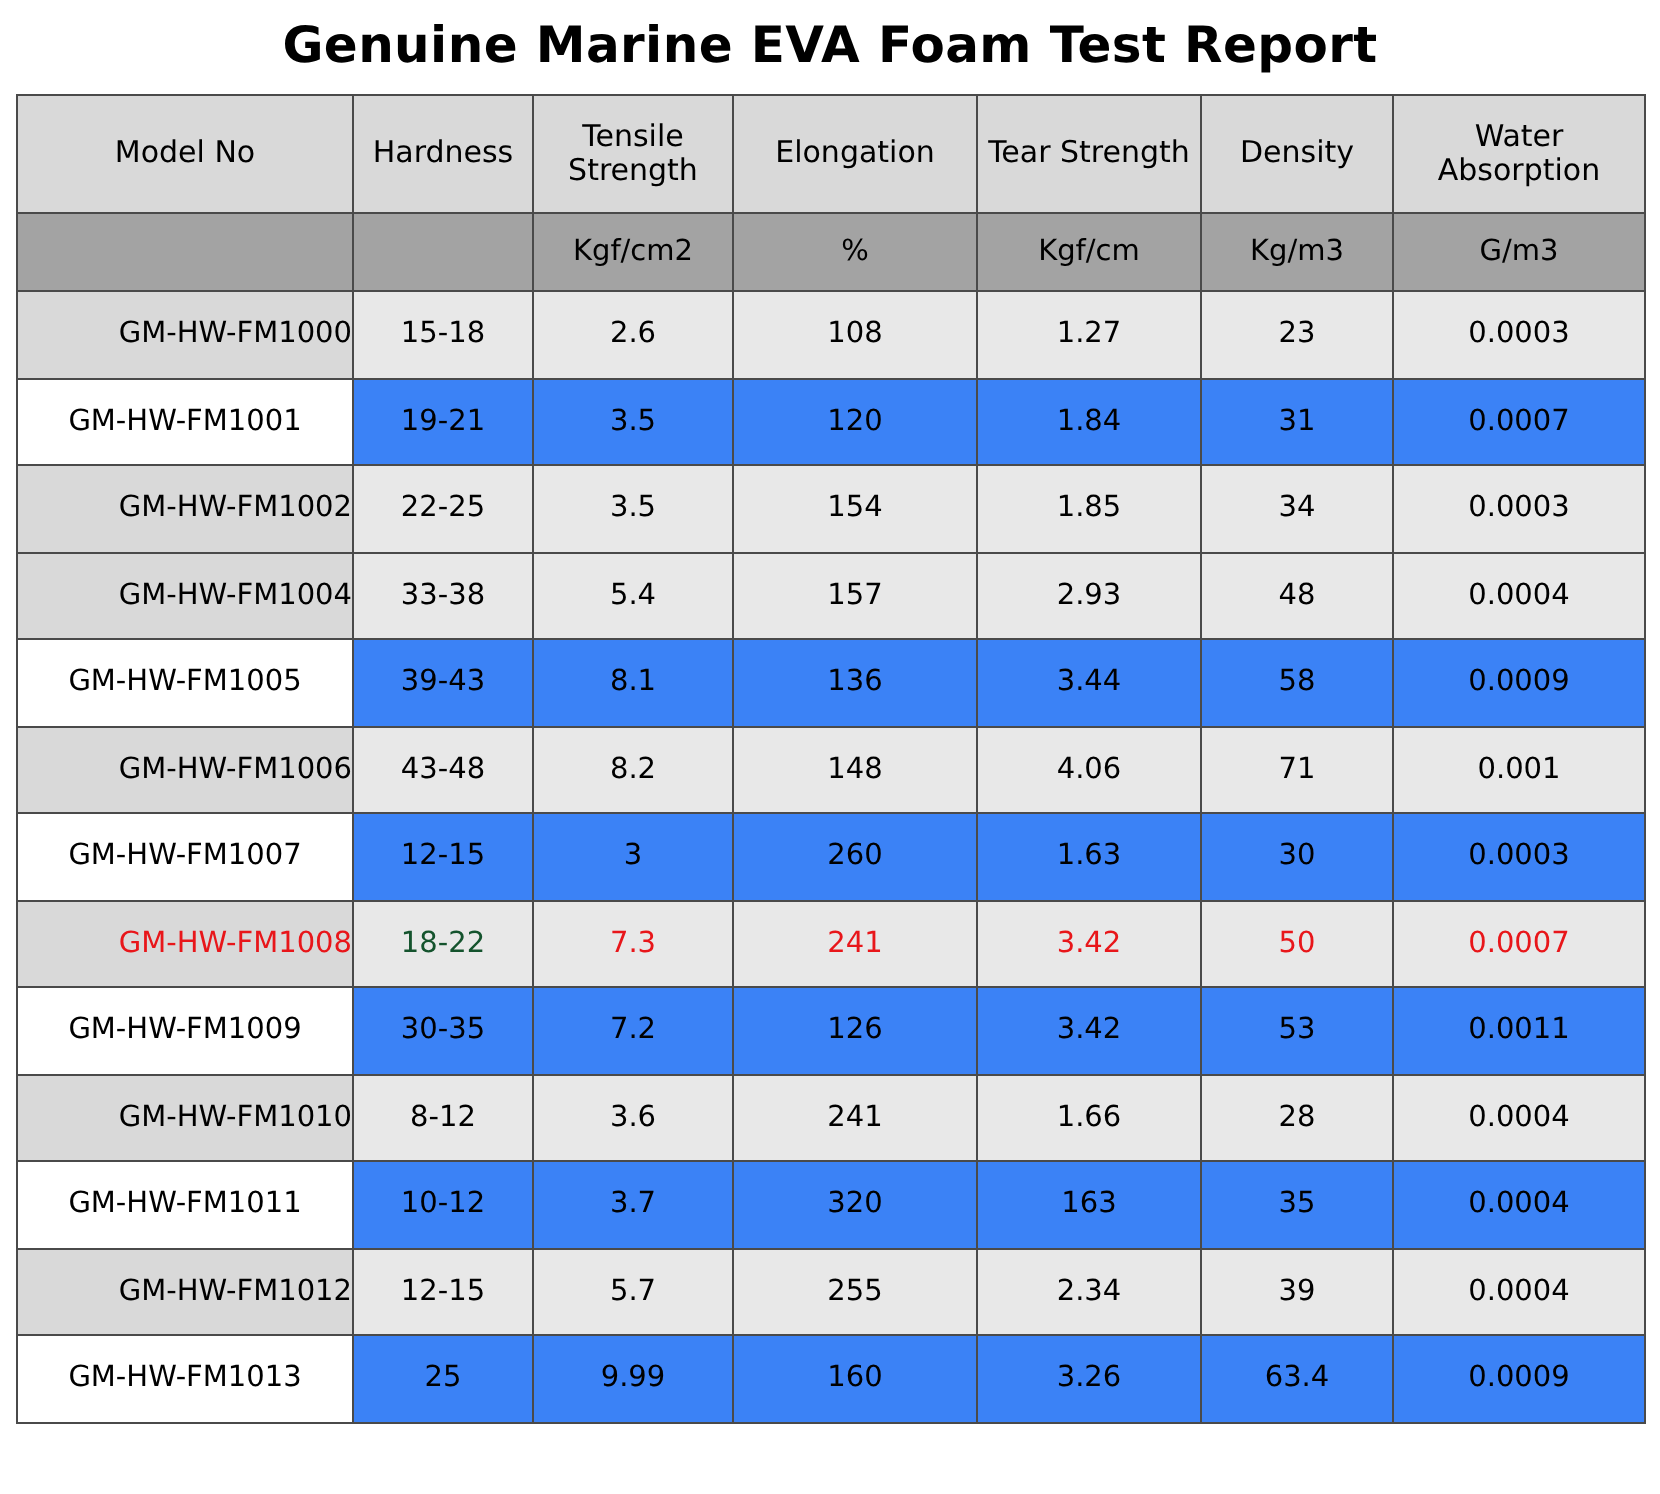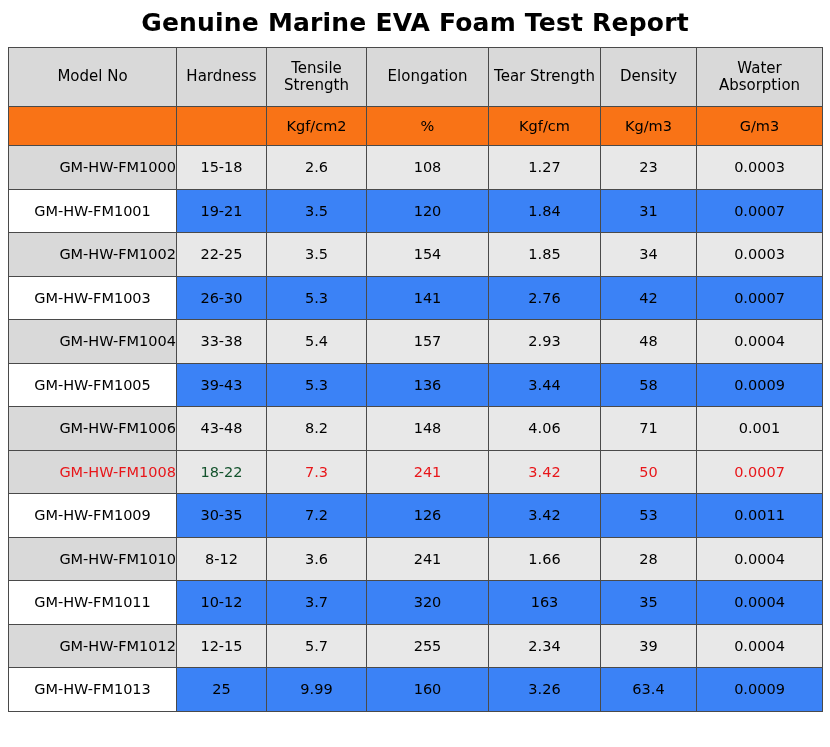--- a/index.html
+++ b/index.html
@@ -58,21 +58,21 @@
 
   thead th.head-cell {
     background: #d9d9d9;
     height: 54px;
     font-weight: normal;
     font-size: 15px;
     line-height: 1.15;
     padding: 2px 4px;
   }
   tr.units-row td {
-    background: #f97316;
+    background: #a3a3a3;
     height: 38px;
     font-size: 14.5px;
   }
   tbody tr.data-row td {
     height: 42.5px;
   }
   tbody tr.shade td {
     background: #e8e8e8;
   }
   tbody tr.plain td {
@@ -154,55 +154,55 @@
           </tr>
           <tr class="data-row shade">
             <td class="model">GM-HW-FM1002</td>
             <td>22-25</td>
             <td>3.5</td>
             <td>154</td>
             <td>1.85</td>
             <td>34</td>
             <td>0.0003</td>
           </tr>
-          <tr class="data-row plain">
-            <td class="model">GM-HW-FM1003</td>
-            <td>26-30</td>
-            <td>5.3</td>
-            <td>141</td>
-            <td>2.76</td>
-            <td>42</td>
-            <td>0.0007</td>
-          </tr>
           <tr class="data-row shade">
             <td class="model">GM-HW-FM1004</td>
             <td>33-38</td>
             <td>5.4</td>
             <td>157</td>
             <td>2.93</td>
             <td>48</td>
             <td>0.0004</td>
           </tr>
           <tr class="data-row plain">
             <td class="model">GM-HW-FM1005</td>
             <td>39-43</td>
-            <td>5.3</td>
+            <td>8.1</td>
             <td>136</td>
             <td>3.44</td>
             <td>58</td>
             <td>0.0009</td>
           </tr>
           <tr class="data-row shade">
             <td class="model">GM-HW-FM1006</td>
             <td>43-48</td>
             <td>8.2</td>
             <td>148</td>
             <td>4.06</td>
             <td>71</td>
             <td>0.001</td>
+          </tr>
+          <tr class="data-row plain">
+            <td class="model">GM-HW-FM1007</td>
+            <td>12-15</td>
+            <td>3</td>
+            <td>260</td>
+            <td>1.63</td>
+            <td>30</td>
+            <td>0.0003</td>
           </tr>
           <tr class="data-row shade highlight" style="color: rgb(232, 22, 26);">
             <td class="model" style="color: rgb(232, 22, 26);">GM-HW-FM1008</td>
             <td style="color: #14532d;">18-22</td>
             <td style="color: rgb(232, 22, 26);">7.3</td>
             <td style="color: rgb(232, 22, 26);">241</td>
             <td style="color: rgb(232, 22, 26);">3.42</td>
             <td style="color: rgb(232, 22, 26);">50</td>
             <td style="color: rgb(232, 22, 26);">0.0007</td>
           </tr>

